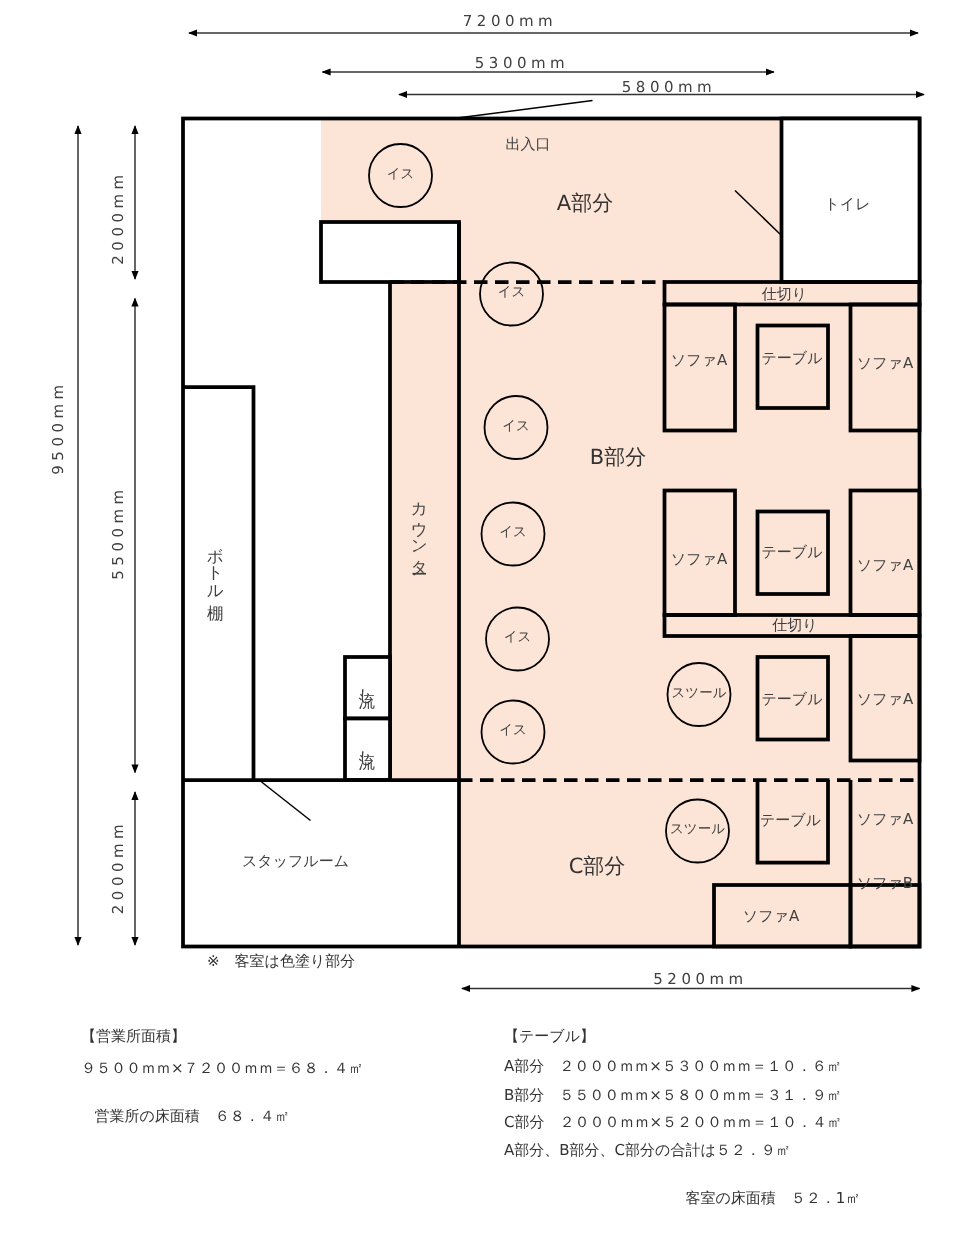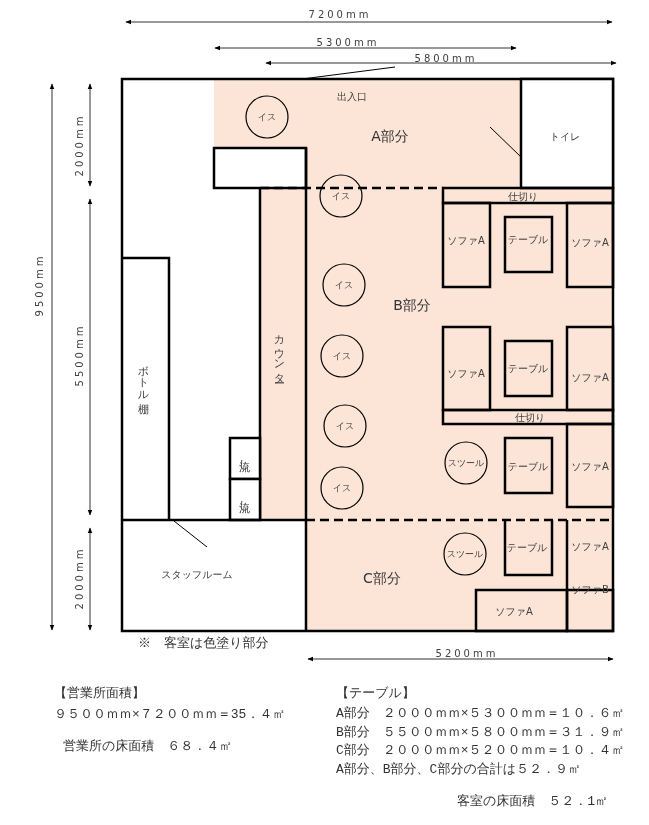--- a/index.html
+++ b/index.html
@@ -6,21 +6,21 @@
     body { width: 649px; height: 825px; position: relative; overflow: hidden;
            font-family: "DejaVu Sans", "Liberation Sans", sans-serif; color: #333333; }
     #plan { position: absolute; left: 0; top: 0; }
     .lbl { position: absolute; transform: translate(-50%, -50%); white-space: nowrap;
            font-size: 10px; color: #404040; line-height: 1; }
     .lbl.small { font-size: 9px; }
     .lbl.area { font-size: 14px; color: #333333; }
     .lbl.dim { font-size: 10px; letter-spacing: 3px; color: #404040; }
     .lbl.vert { writing-mode: vertical-rl; text-orientation: upright; font-size: 11px; letter-spacing: 0px; }
     .lbl.rot { transform: translate(-50%, -50%) rotate(-90deg); }
-    .txt { position: absolute; white-space: nowrap; font-size: 13px; color: #333333; line-height: 1; font-family: Liberation Mono, monospace; }
+    .txt { position: absolute; white-space: nowrap; font-size: 10px; color: #333333; line-height: 1; }
   </style>
 </head>
 <body>
 
 <svg id="plan" width="649" height="825" viewBox="0 0 649 825" xmlns="http://www.w3.org/2000/svg">
   <defs>
     <marker id="arr" viewBox="0 0 10 10" refX="9" refY="5" markerWidth="6" markerHeight="6" orient="auto-start-reverse">
       <path d="M0,1 L10,5 L0,9 z" fill="#000"></path>
     </marker>
   </defs>
@@ -103,21 +103,21 @@
 <div class="lbl dim" style="left:348px;top:43px">5300mm</div>
 <div class="lbl dim" style="left:446px;top:59px">5800mm</div>
 <div class="lbl dim rot" style="left:40px;top:285px">9500mm</div>
 <div class="lbl dim rot" style="left:80px;top:145px">2000mm</div>
 <div class="lbl dim rot" style="left:80px;top:355px">5500mm</div>
 <div class="lbl dim rot" style="left:80px;top:578px">2000mm</div>
 <div class="lbl dim" style="left:467px;top:654px">5200mm</div>
 
 <div class="lbl area" style="left:390px;top:136px">A部分</div>
 <div class="lbl area" style="left:412px;top:305px">B部分</div>
-<div class="lbl area" style="left:382px;top:578px">C部分</div>
+<div class="lbl area" style="left:398px;top:578px">C部分</div>
 
 <div class="lbl" style="left:352px;top:97px">出入口</div>
 <div class="lbl" style="left:565px;top:137px">トイレ</div>
 <div class="lbl vert" style="left:279px;top:352px">カウンター</div>
 <div class="lbl vert" style="left:143px;top:376px">ボトル棚</div>
 <div class="lbl vert" style="left:244px;top:458px">流し</div>
 <div class="lbl vert" style="left:244px;top:499px">流し</div>
 <div class="lbl" style="left:197px;top:575px">スタッフルーム</div>
 
 <div class="lbl small" style="left:267px;top:117px">イス</div>
@@ -143,21 +143,21 @@
 <div class="lbl" style="left:466px;top:374px">ソファA</div>
 <div class="lbl" style="left:590px;top:378px">ソファA</div>
 <div class="lbl" style="left:590px;top:467px">ソファA</div>
 <div class="lbl" style="left:590px;top:547px">ソファA</div>
 <div class="lbl" style="left:514px;top:612px">ソファA</div>
 <div class="lbl" style="left:590px;top:590px">ソファB</div>
 
 <div class="txt" style="left:138px;top:637px">※　客室は色塗り部分</div>
 
 <div class="txt" style="left:54px;top:687px">【営業所面積】</div>
-<div class="txt" style="left:54px;top:708px">９５００ｍｍ×７２００ｍｍ＝35．４㎡</div>
+<div class="txt" style="left:54px;top:708px">９５００ｍｍ×７２００ｍｍ＝６８．４㎡</div>
 <div class="txt" style="left:63px;top:740px">営業所の床面積　６８．４㎡</div>
 
 <div class="txt" style="left:336px;top:687px">【テーブル】</div>
 <div class="txt" style="left:336px;top:707px">A部分　２０００ｍｍ×５３００ｍｍ＝１０．６㎡</div>
 <div class="txt" style="left:336px;top:726px">B部分　５５００ｍｍ×５８００ｍｍ＝３１．９㎡</div>
 <div class="txt" style="left:336px;top:744px">C部分　２０００ｍｍ×５２００ｍｍ＝１０．４㎡</div>
 <div class="txt" style="left:336px;top:763px">A部分、B部分、C部分の合計は５２．９㎡</div>
 <div class="txt" style="left:457px;top:795px">客室の床面積　５２．1㎡</div>
 
 </body></html>

